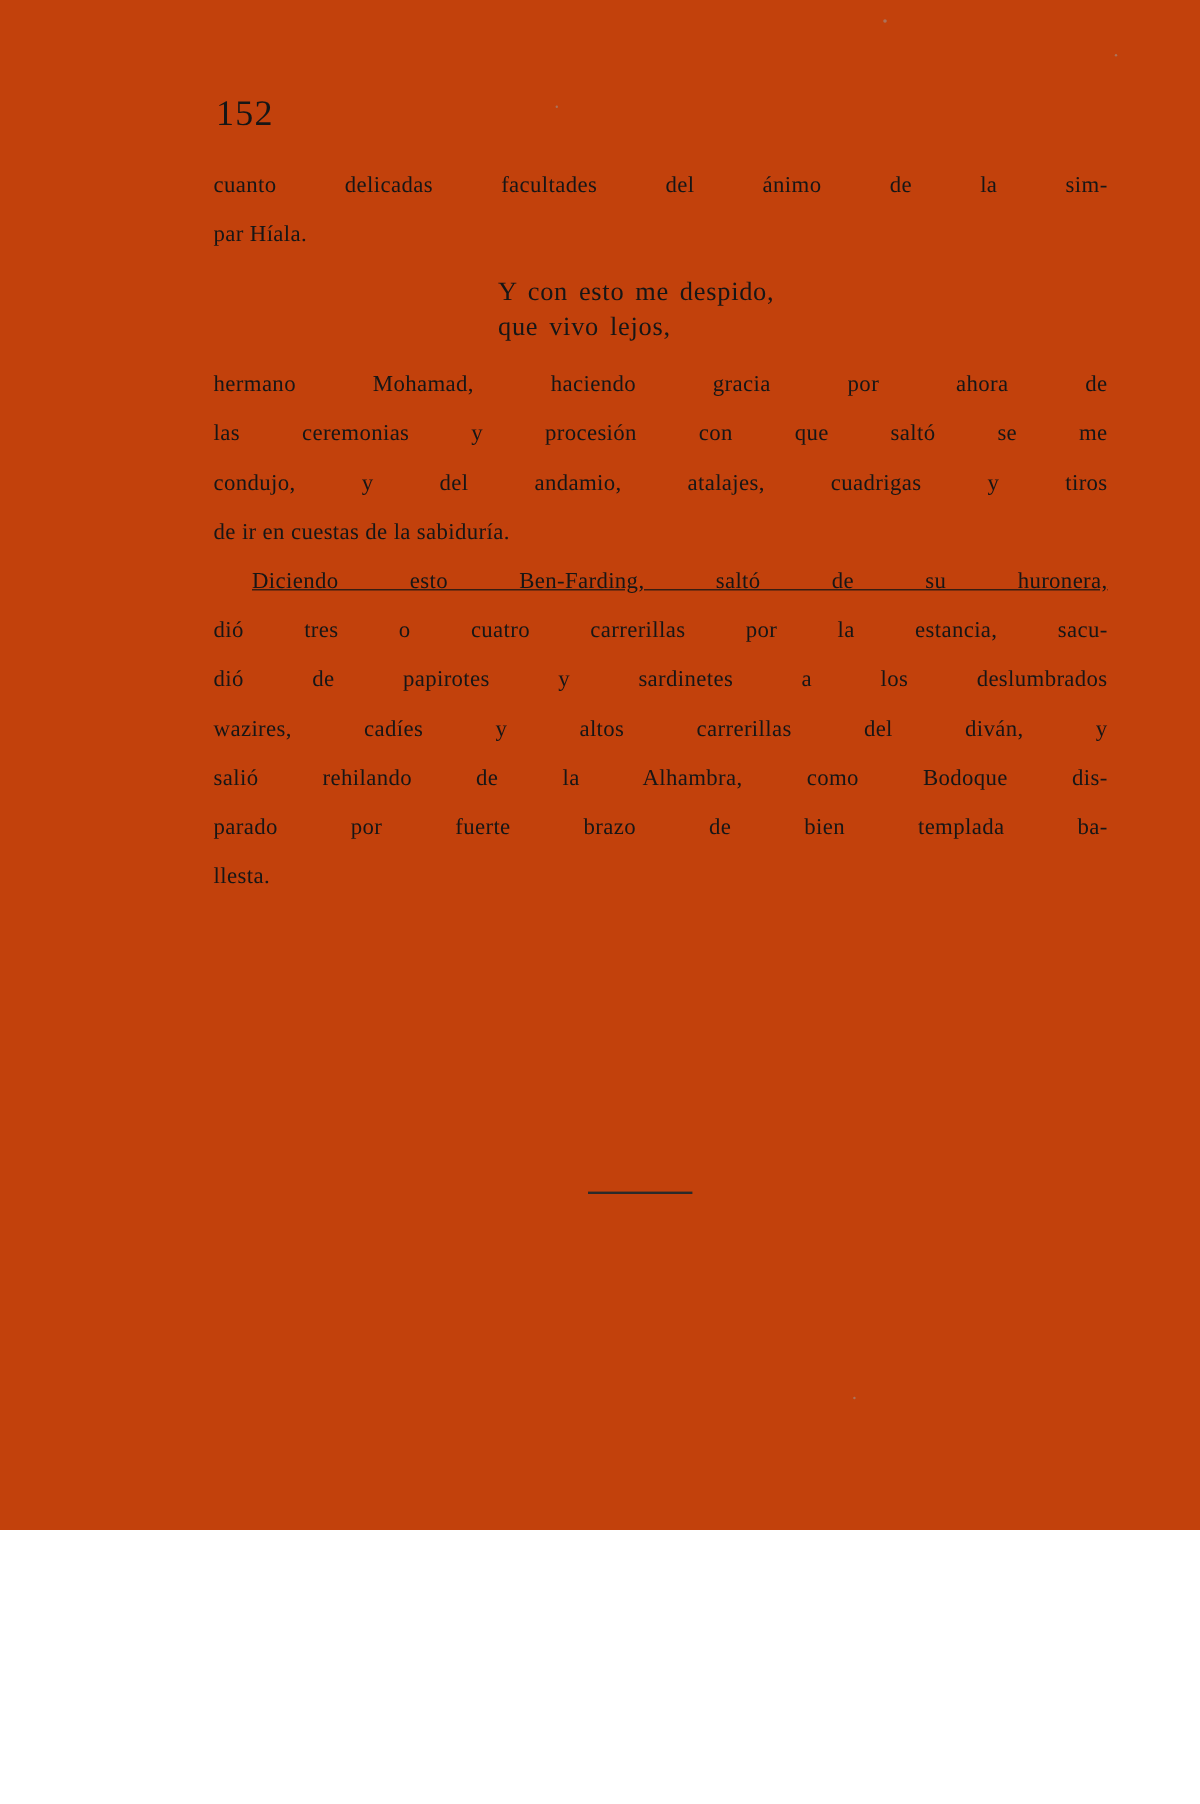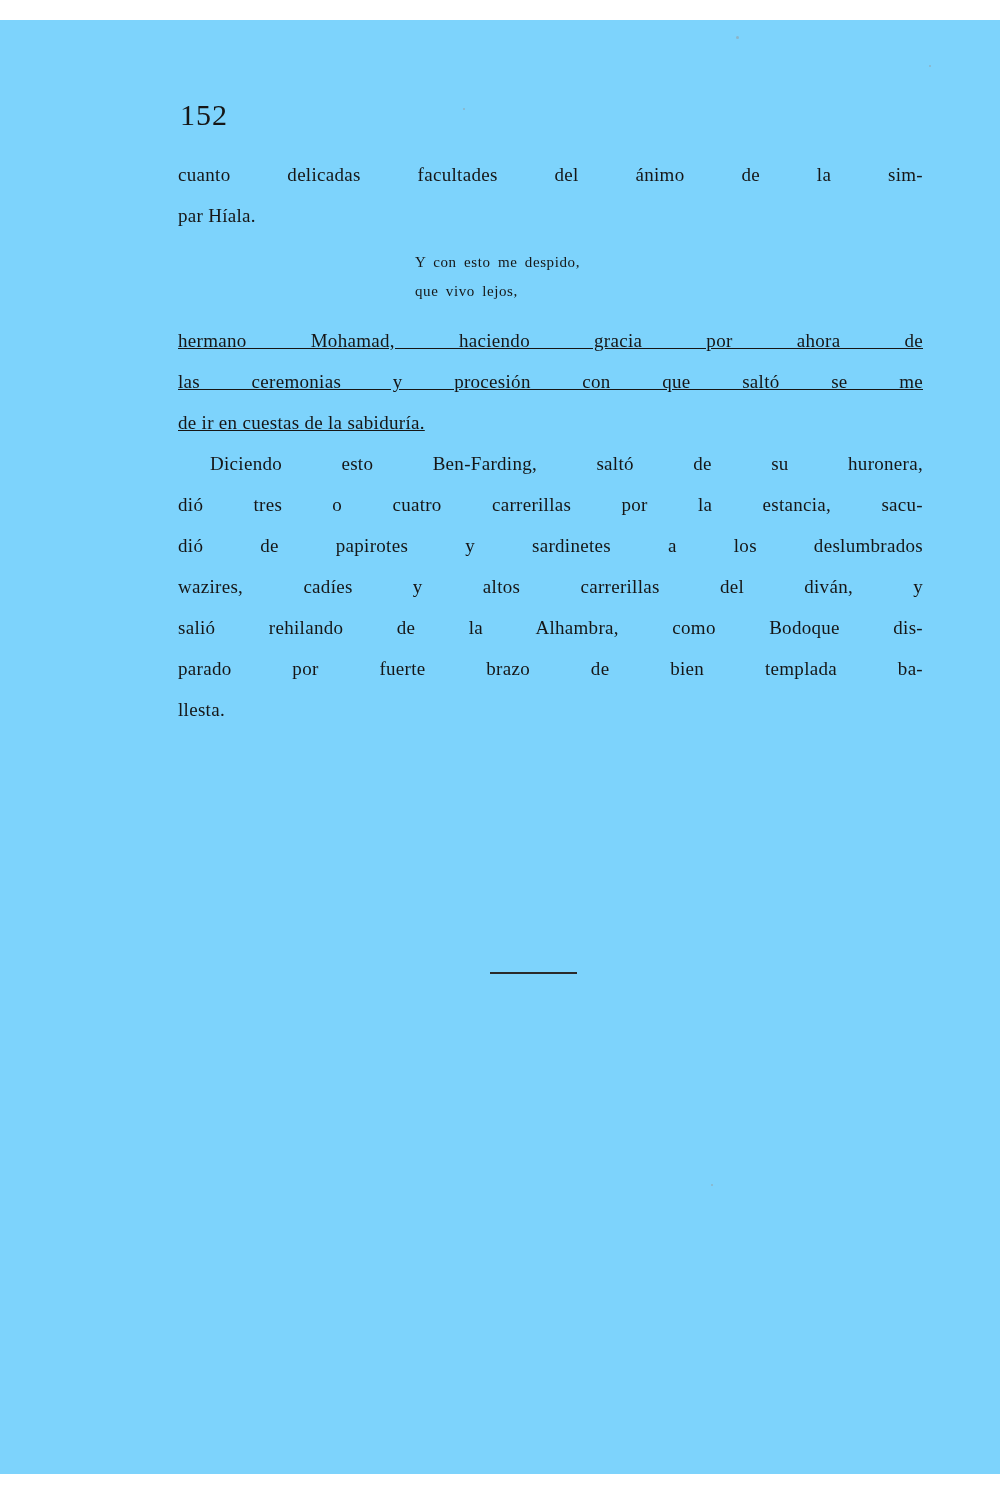--- a/index.html
+++ b/index.html
@@ -3,26 +3,25 @@
 <meta charset="utf-8">
 <style>
   html, body {
     margin: 0;
     padding: 0;
     background: #ffffff;
   }
   .page {
     position: relative;
     width: 1000px;
-    height: 1454px;
-    background: #7dd3fc;
+    height: 1275px;
+    background: #c2410c;
     overflow: hidden;
     font-family: "Liberation Serif", "DejaVu Serif", serif;
     color: #161616;
-    margin-top: 20px;
   }
   .page-number {
     margin: 78px 0 0 180px;
     font-size: 30px;
     letter-spacing: 1px;
   }
   .text-block {
     margin-left: 178px;
     width: 745px;
   }
@@ -37,34 +36,34 @@
     line-height: 41px;
     white-space: normal;
     letter-spacing: 0.3px;
   }
   .just {
     text-align: justify;
     text-align-last: justify;
   }
   .indent {
     text-indent: 32px;
+    text-decoration: underline;
   }
   .verse {
     margin-top: 12px;
     margin-left: 237px;
   }
   .verse-line {
-    font-size: 15px;
+    font-size: 22px;
     line-height: 29px;
     letter-spacing: 0.6px;
     word-spacing: 3px;
   }
   .para-after-verse {
     margin-top: 14px;
-    text-decoration: underline;
   }
   .divider {
     border: none;
     border-top: 2px solid #2a2a2a;
     width: 87px;
     margin: 242px 0 0 312px;
   }
   
   .speck {
     position: absolute;
@@ -97,20 +96,21 @@
     </div>
 
     <div class="verse">
       <div class="verse-line">Y con esto me despido,</div>
       <div class="verse-line">que vivo lejos,</div>
     </div>
 
     <div class="para para-after-verse">
       <div class="line just">hermano Mohamad, haciendo gracia por ahora de</div>
       <div class="line just">las ceremonias y procesión con que saltó se me</div>
+      <div class="line just">condujo, y del andamio, atalajes, cuadrigas y tiros</div>
       <div class="line">de ir en cuestas de la sabiduría.</div>
     </div>
 
     <div class="para">
       <div class="line just indent">Diciendo esto Ben-Farding, saltó de su huronera,</div>
       <div class="line just">dió tres o cuatro carrerillas por la estancia, sacu-</div>
       <div class="line just">dió de papirotes y sardinetes a los deslumbrados</div>
       <div class="line just">wazires, cadíes y altos carrerillas del diván, y</div>
       <div class="line just">salió rehilando de la Alhambra, como Bodoque dis-</div>
       <div class="line just">parado por fuerte brazo de bien templada ba-</div>

